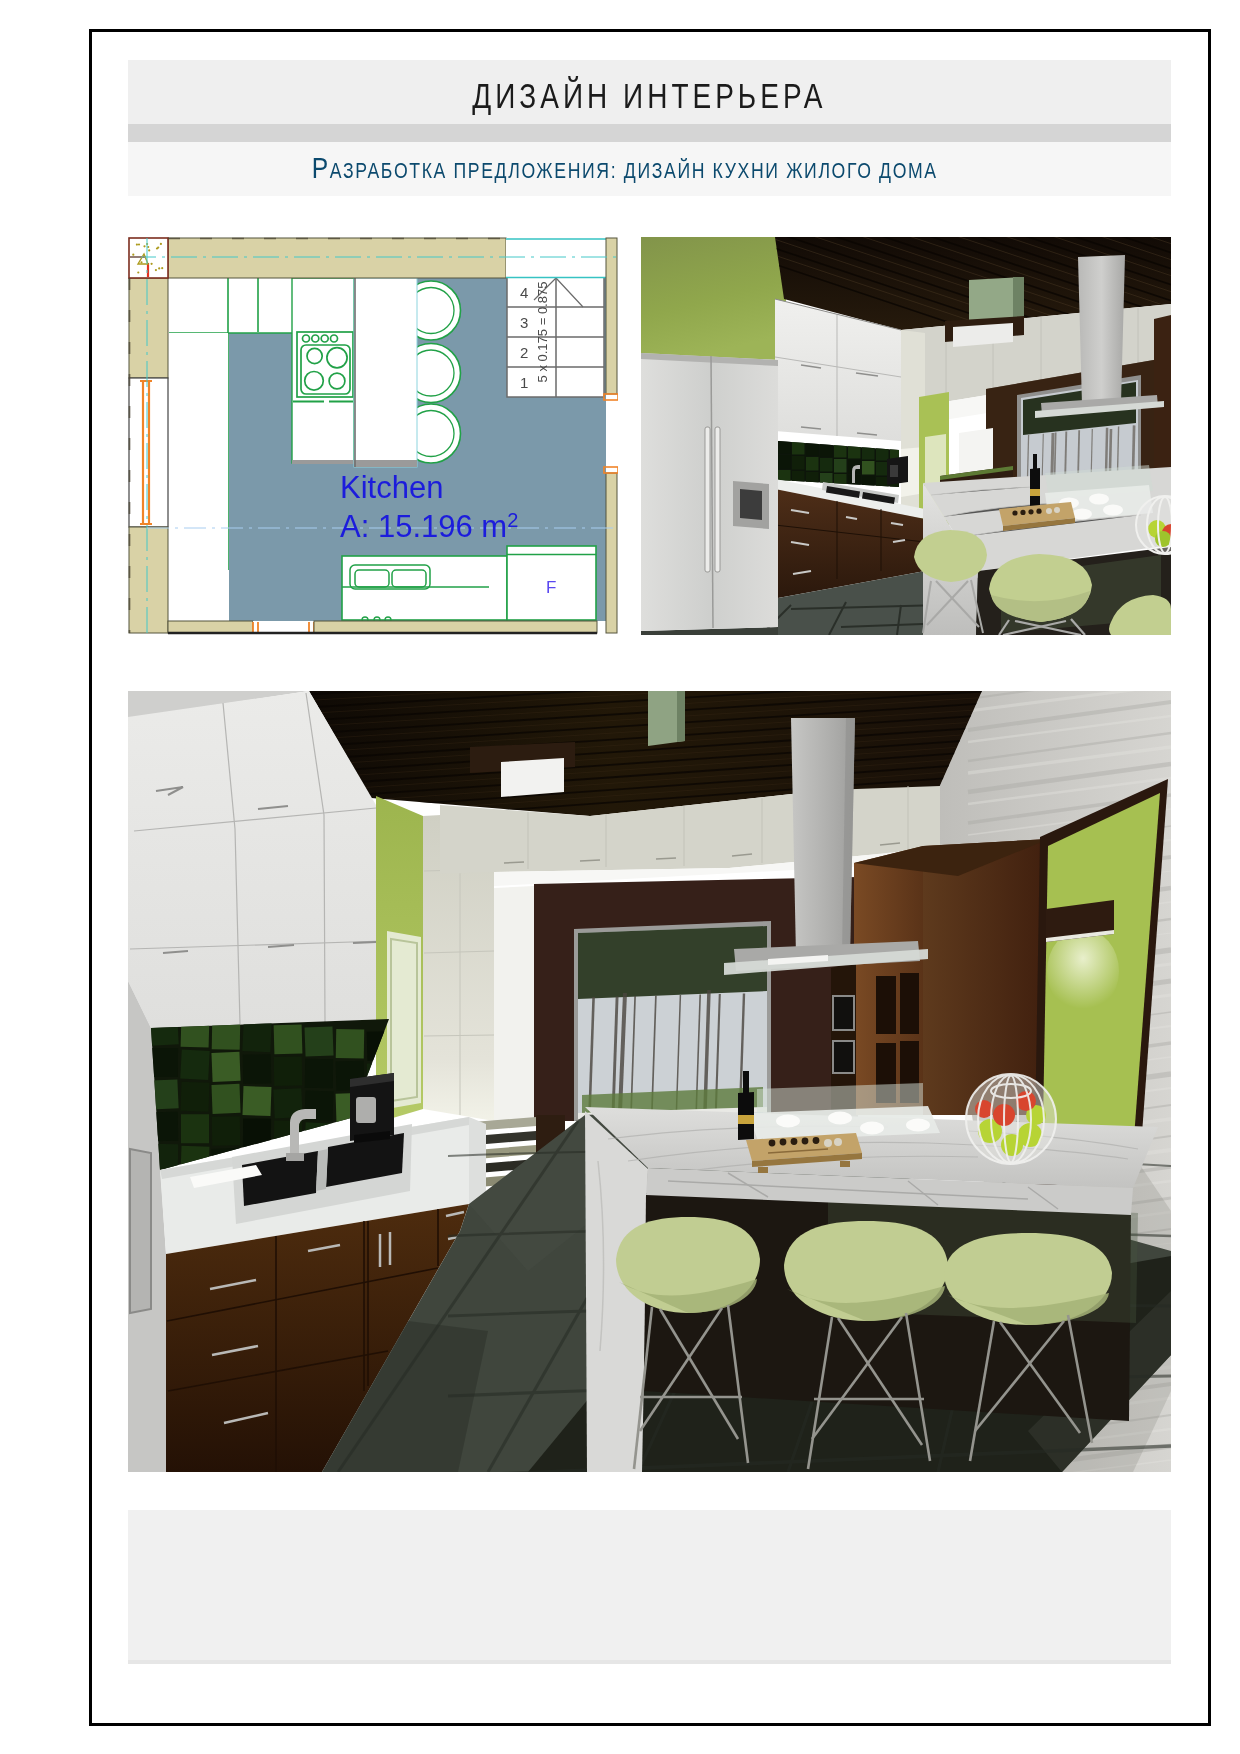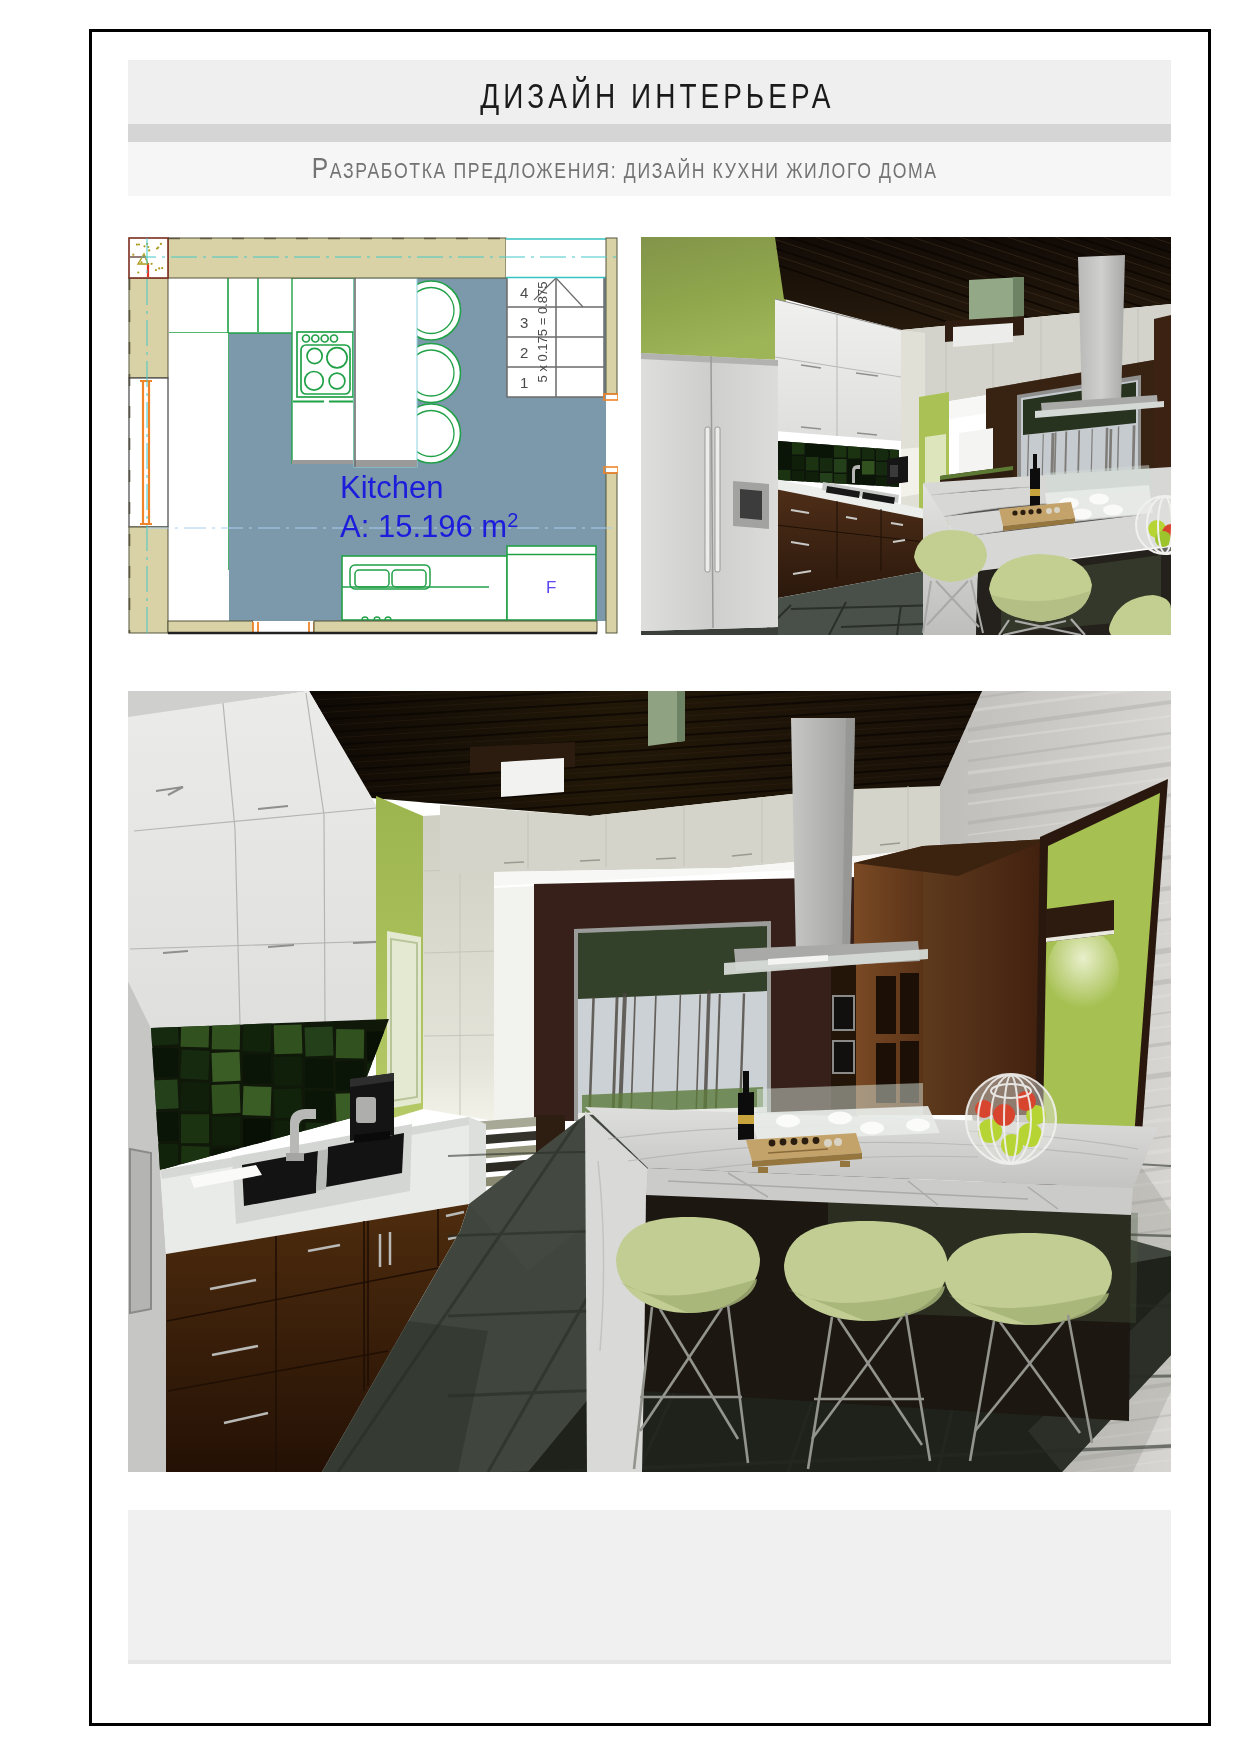--- a/index.html
+++ b/index.html
@@ -4,27 +4,27 @@
 html,body{margin:0;padding:0;background:#fff;}
 body{width:1240px;height:1754px;position:relative;font-family:"Liberation Sans",sans-serif;overflow:hidden;}
 .abs{position:absolute;}
 </style></head>
 <body>
 
 <div class="abs" style="left:89px;top:29px;width:1116px;height:1691px;border:3px solid #000;"></div>
 
 <div class="abs" style="left:128px;top:60px;width:1043px;height:64px;background:#efefef;"></div>
 
-<div class="abs" style="left:128px;top:60px;width:1043px;height:76px;line-height:72px;text-align:center;font-size:35px;color:#1b1b1b;padding-left:8px;"><span style="display:inline-block;letter-spacing:5px;transform:scaleX(0.80);transform-origin:center;">ДИЗАЙН ИНТЕРЬЕРА</span></div>
+<div class="abs" style="left:128px;top:60px;width:1043px;height:76px;line-height:72px;text-align:center;font-size:35px;color:#1b1b1b;"><span style="display:inline-block;letter-spacing:5px;transform:scaleX(0.80);transform-origin:center;">ДИЗАЙН ИНТЕРЬЕРА</span></div>
 
 <div class="abs" style="left:128px;top:124px;width:1043px;height:18px;background:#d5d5d5;"></div>
 
 <div class="abs" style="left:128px;top:142px;width:1043px;height:54px;background:#f6f6f6;"></div>
 
-<div class="abs" style="left:103px;top:142px;width:1043px;height:54px;text-align:center;color:#737373;font-size:21.5px;line-height:52px;"><span style="display:inline-block;letter-spacing:2px;transform:scaleX(0.82);transform-origin:center;"><span style="font-size:30px;">Р</span>АЗРАБОТКА ПРЕДЛОЖЕНИЯ: ДИЗАЙН КУХНИ ЖИЛОГО ДОМА</span></div>
+<div class="abs" style="left:103px;top:142px;width:1043px;height:54px;text-align:center;color:#0c4a6e;font-size:21.5px;line-height:52px;"><span style="display:inline-block;letter-spacing:2px;transform:scaleX(0.82);transform-origin:center;"><span style="font-size:30px;">Р</span>АЗРАБОТКА ПРЕДЛОЖЕНИЯ: ДИЗАЙН КУХНИ ЖИЛОГО ДОМА</span></div>
 
 <div class="abs" style="left:0;top:0;">
     <svg class="abs" style="left:128px;top:237px;" width="490" height="400" viewBox="0 0 490 400">
 
 <rect x="1" y="1" width="478" height="395" fill="#ffffff"></rect>
 
 <path d="M101,96 L164,96 L164,226 L226,226 L226,230 L289,230 L289,41 L379,41 L379,160 L476,160 L476,41 L478,41 L478,384 L101,384 Z" fill="#7b99aa"></path>
 
 <g>
         <circle cx="303" cy="73.5" r="29.5" fill="#ffffff" stroke="#21a147" stroke-width="1.6"></circle>

